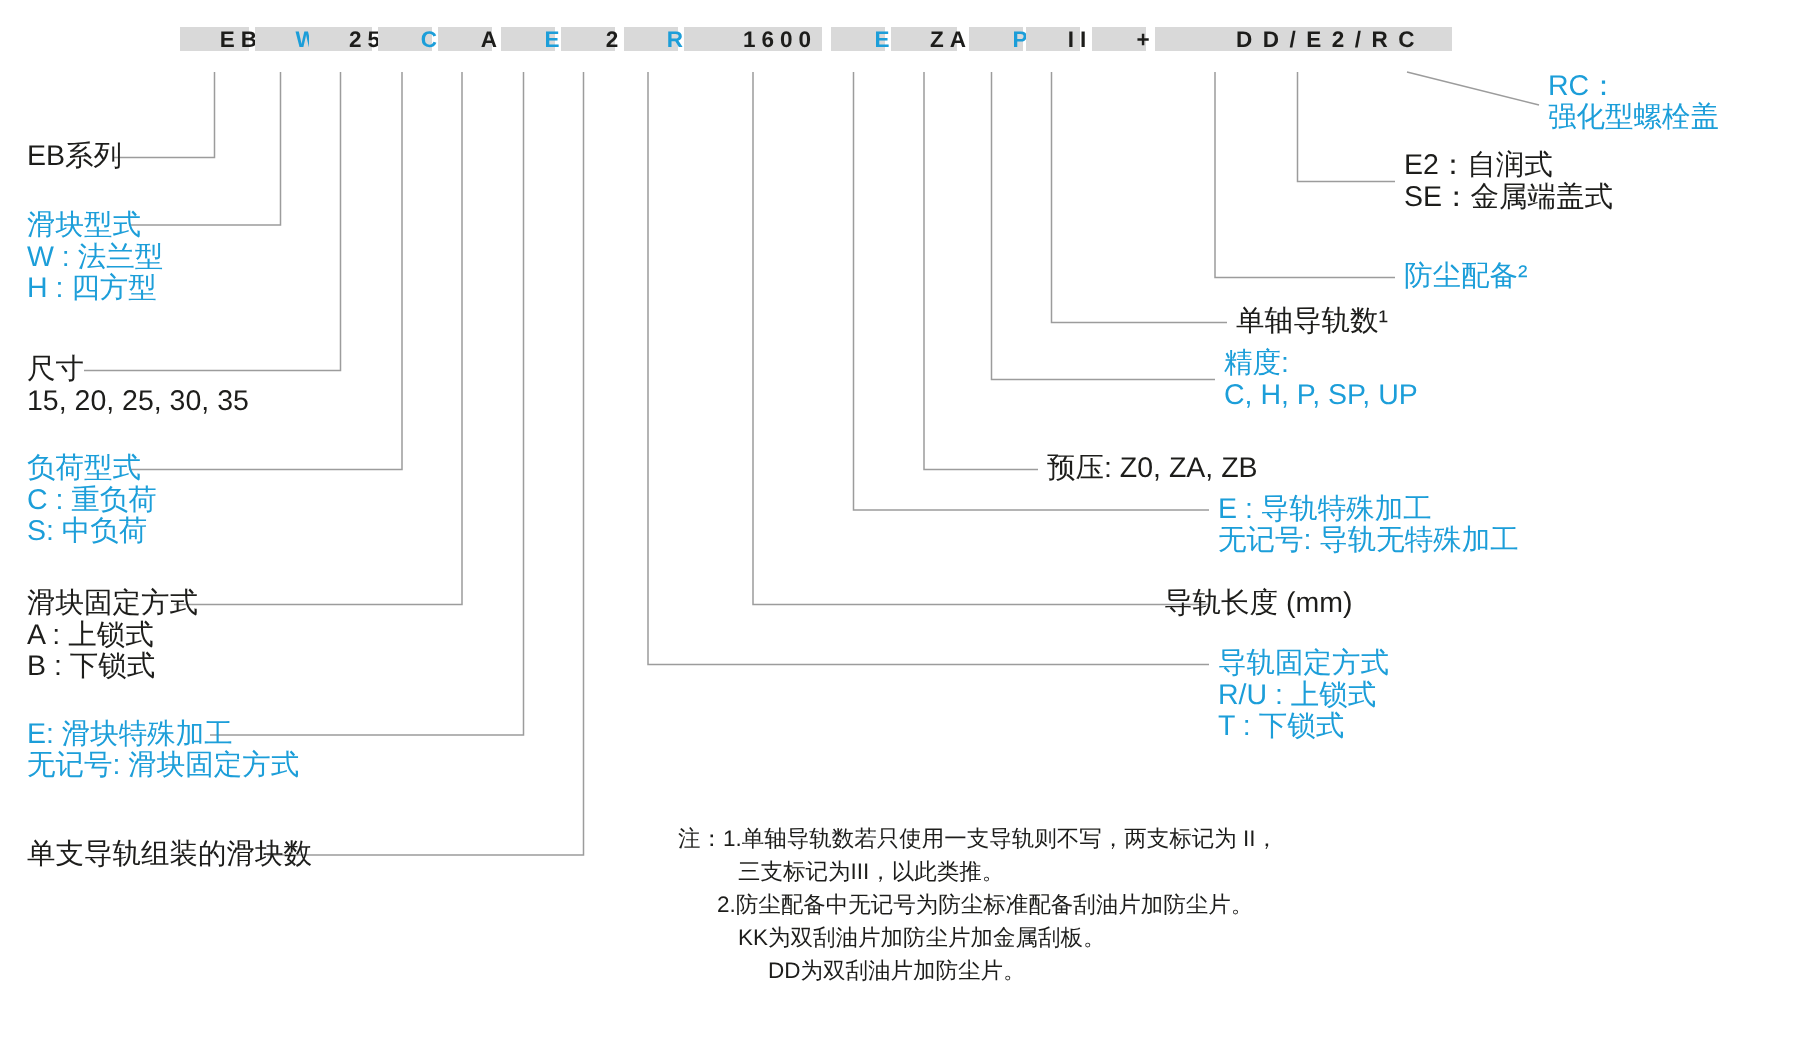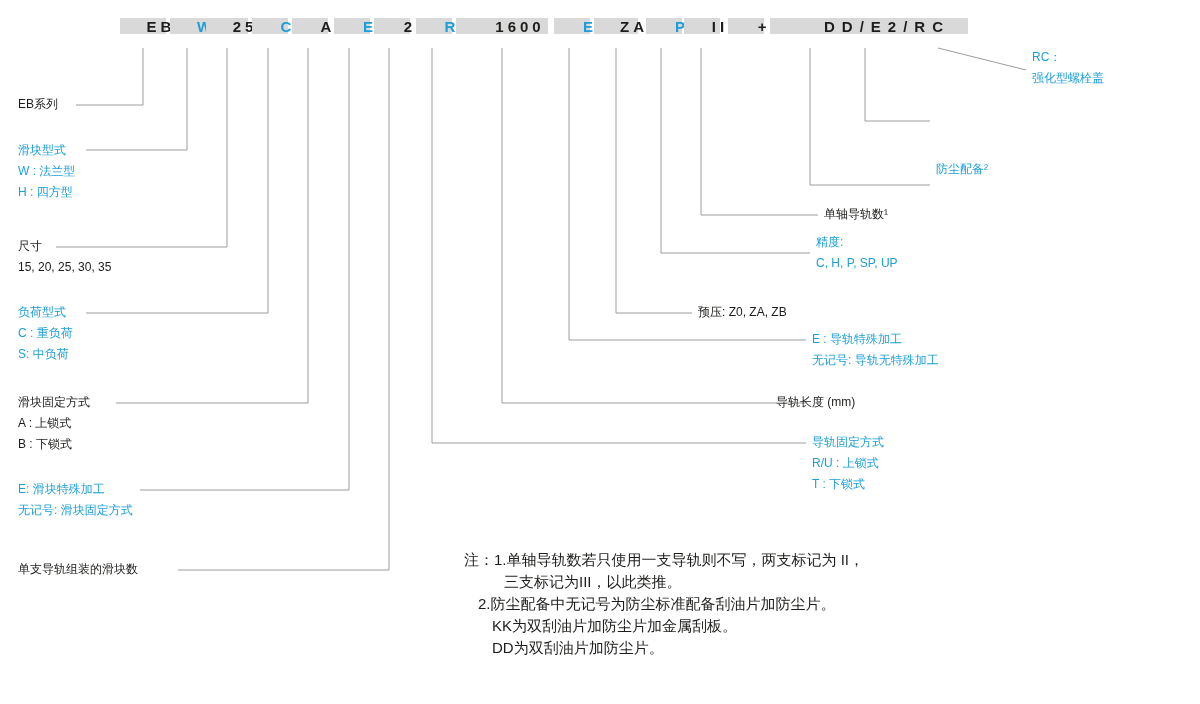--- a/index.html
+++ b/index.html
@@ -6,21 +6,21 @@
   html,body{width:1200px;height:704px;background:#ffffff;
     font-family:"Liberation Sans","DejaVu Sans",sans-serif;}
   .canvas{position:relative;width:1200px;height:704px;overflow:hidden;background:#fff}
   .lines{position:absolute;left:0;top:0;width:1200px;height:704px}
   .lines polyline,.lines line{fill:none;stroke:var(--line,#9c9c9c);stroke-width:1}
   .chip{position:absolute;top:18px;height:16px;display:flex;align-items:center;justify-content:center;
     background:var(--chip-bg,#d9d9d9);font-weight:700;font-size:15px;letter-spacing:4px;padding-left:36px;}
   .chip-wide{letter-spacing:7px}
   .tone-blue{color:var(--blue,#1c9ed9)}
   .tone-black{color:var(--black,#1d1d1b)}
-  .lbl{position:absolute;font-size:12px;line-height:21px;color:var(--black,#1d1d1b);white-space:nowrap}
+  .lbl{position:absolute;font-size:19px;line-height:21px;color:var(--black,#1d1d1b);white-space:nowrap}
   .lbl.blue{color:var(--blue,#1c9ed9)}
   .notes{position:absolute;left:448px;top:549px;font-size:15px;line-height:22px;
     color:var(--black,#1d1d1b);white-space:nowrap}
 </style>
 </head>
 <body>
 
 <div class="canvas">
 
   <svg class="lines" viewBox="0 0 1200 704">
@@ -94,22 +94,26 @@
 
   <div class="lbl" style="left:18px;top:559px">
     <div>单支导轨组装的滑块数</div>
   </div>
 
   <div class="lbl blue" style="left:1032px;top:47px">
     <div>RC：</div>
     <div>强化型螺栓盖</div>
   </div>
 
+  <div class="lbl" style="left:936px;top:100px">
+    <div>E2：自润式</div>
+    <div>SE：金属端盖式</div>
+  </div>
 
-  <div class="lbl blue" style="left:936px;top:159px">
+  <div class="lbl blue" style="left:936px;top:174px">
     <div>防尘配备²</div>
   </div>
 
   <div class="lbl" style="left:824px;top:204px">
     <div>单轴导轨数¹</div>
   </div>
 
   <div class="lbl blue" style="left:816px;top:232px">
     <div>精度:</div>
     <div>C, H, P, SP, UP</div>
@@ -128,20 +132,20 @@
     <div>导轨长度 (mm)</div>
   </div>
 
   <div class="lbl blue" style="left:812px;top:432px">
     <div>导轨固定方式</div>
     <div>R/U : 上锁式</div>
     <div>T : 下锁式</div>
   </div>
 
   <div class="notes">
-    <div style="margin-left:16px">注：1.单轴导轨数若只使用一支导轨则不写，两支标记为 II，</div>
-    <div style="margin-left:56px">三支标记为III，以此类推。</div>
+    <div style="margin-left:4px">注：1.单轴导轨数若只使用一支导轨则不写，两支标记为 II，</div>
+    <div style="margin-left:44px">三支标记为III，以此类推。</div>
     <div style="margin-left:30px">2.防尘配备中无记号为防尘标准配备刮油片加防尘片。</div>
     <div style="margin-left:44px">KK为双刮油片加防尘片加金属刮板。</div>
-    <div style="margin-left:44px">DD为双刮油片加防尘片。</div>
+    <div style="margin-left:64px">DD为双刮油片加防尘片。</div>
   </div>
 
 </div>
 
 </body></html>

